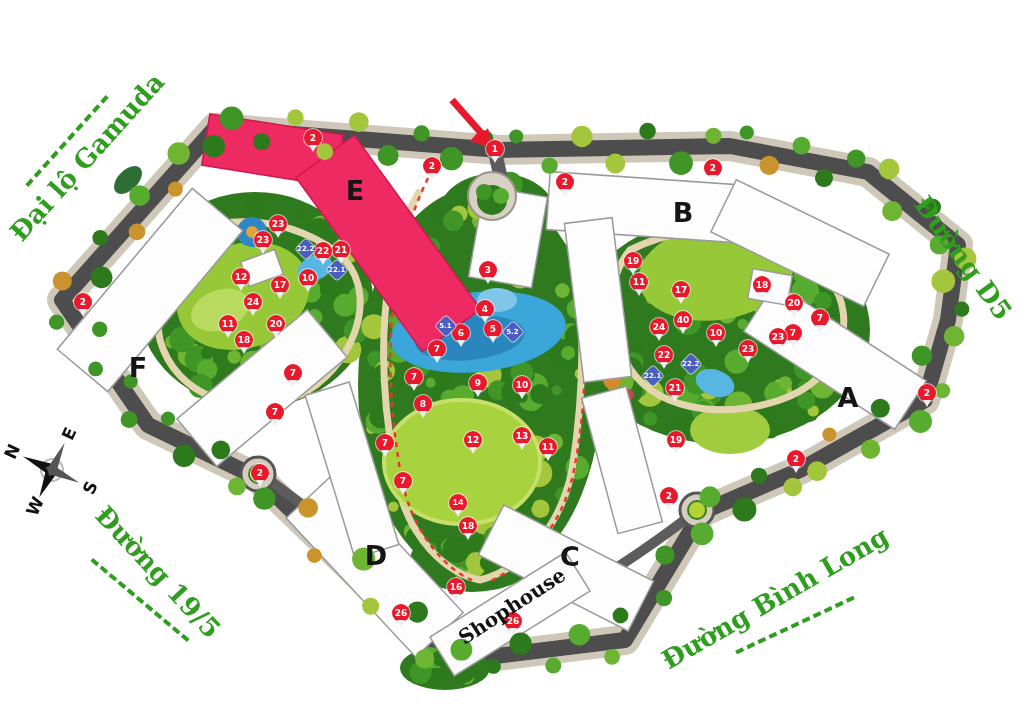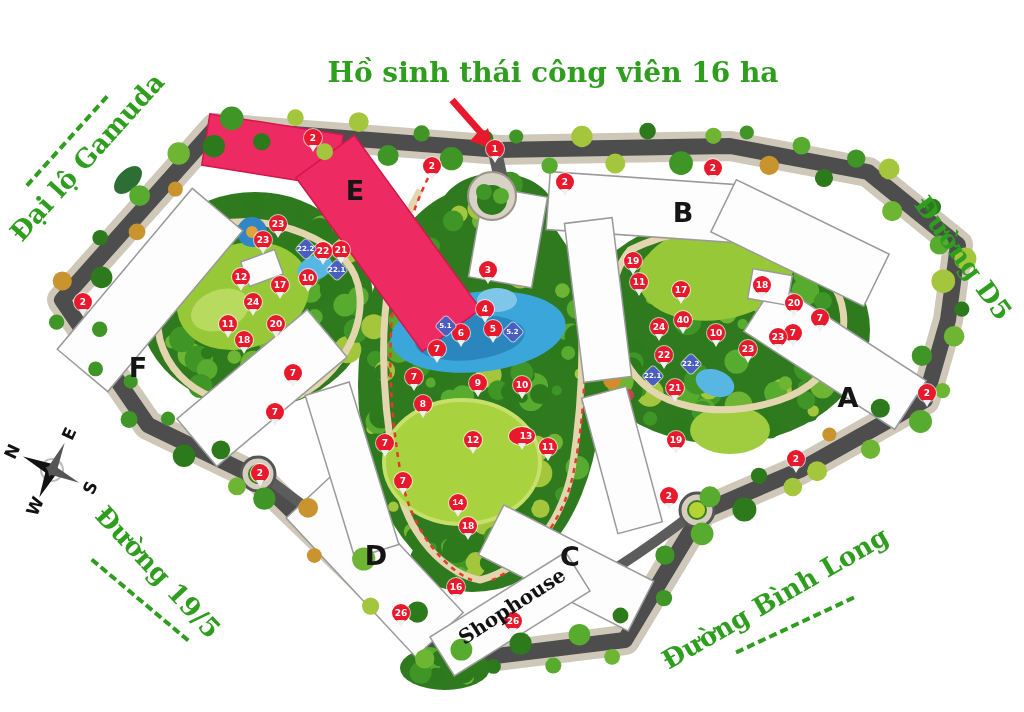--- a/index.html
+++ b/index.html
@@ -483,21 +483,20 @@
       <polygon points="-30,0 0,-6 8,0 0,6" fill="#111"></polygon>
       <polygon points="0,30 5,0 0,-7 -5,0" fill="#555"></polygon>
       <polygon points="30,0 0,5 -7,0 0,-5" fill="#555"></polygon>
       <text x="0" y="-38" text-anchor="middle" font-size="17" font-weight="bold" fill="#111">N</text>
       <text x="40" y="6" text-anchor="middle" font-size="17" font-weight="bold" fill="#111">E</text>
       <text x="0" y="48" text-anchor="middle" font-size="17" font-weight="bold" fill="#111">S</text>
       <text x="-40" y="6" text-anchor="middle" font-size="17" font-weight="bold" fill="#111">W</text>
     </g>
   </svg>
 
-  <div class="lbl title" style="left:553px;top:72px;">Hồ sinh thái công viên 16 ha</div>
 
   <div class="lbl roadname rot-gamuda" style="left:87px;top:157px;">Đại lộ Gamuda</div>
   <div class="dash dash-gamuda"></div>
 
   <div class="lbl roadname rot-d5" style="left:963px;top:258px;">Đường D5</div>
 
   <div class="lbl roadname rot-195" style="left:158px;top:572px;">Đường 19/5</div>
   <div class="dash dash-195"></div>
 
   <div class="lbl roadname rot-binhlong" style="left:775px;top:598px;">Đường Bình Long</div>
@@ -539,21 +538,21 @@
       <div class="mk red" style="left: 423px; top: 404px;">8</div>
       <div class="mk red" style="left: 478px; top: 383px;">9</div>
       <div class="mk red" style="left: 308px; top: 278px;">10</div>
       <div class="mk red" style="left: 522px; top: 385px;">10</div>
       <div class="mk red" style="left: 716px; top: 333px;">10</div>
       <div class="mk red" style="left: 228px; top: 324px;">11</div>
       <div class="mk red" style="left: 548px; top: 447px;">11</div>
       <div class="mk red" style="left: 639px; top: 282px;">11</div>
       <div class="mk red" style="left: 241px; top: 277px;">12</div>
       <div class="mk red" style="left: 473px; top: 440px;">12</div>
-      <div class="mk red" style="left: 522px; top: 436px; padding-left: 8px;">13</div>
+      <div class="mk red" style="left: 522px; top: 436px;">13</div>
       <div class="mk red" style="left: 458px; top: 503px; font-family: Liberation Mono, monospace;">14</div>
       <div class="mk red" style="left: 468px; top: 526px;">18</div>
       <div class="mk red" style="left: 456px; top: 587px;">16</div>
       <div class="mk red" style="left: 280px; top: 285px;">17</div>
       <div class="mk red" style="left: 681px; top: 290px;">17</div>
       <div class="mk red" style="left: 244px; top: 340px;">18</div>
       <div class="mk red" style="left: 762px; top: 285px;">18</div>
       <div class="mk red" style="left: 633px; top: 261px;">19</div>
       <div class="mk red" style="left: 676px; top: 440px;">19</div>
       <div class="mk red" style="left: 276px; top: 324px;">20</div>

